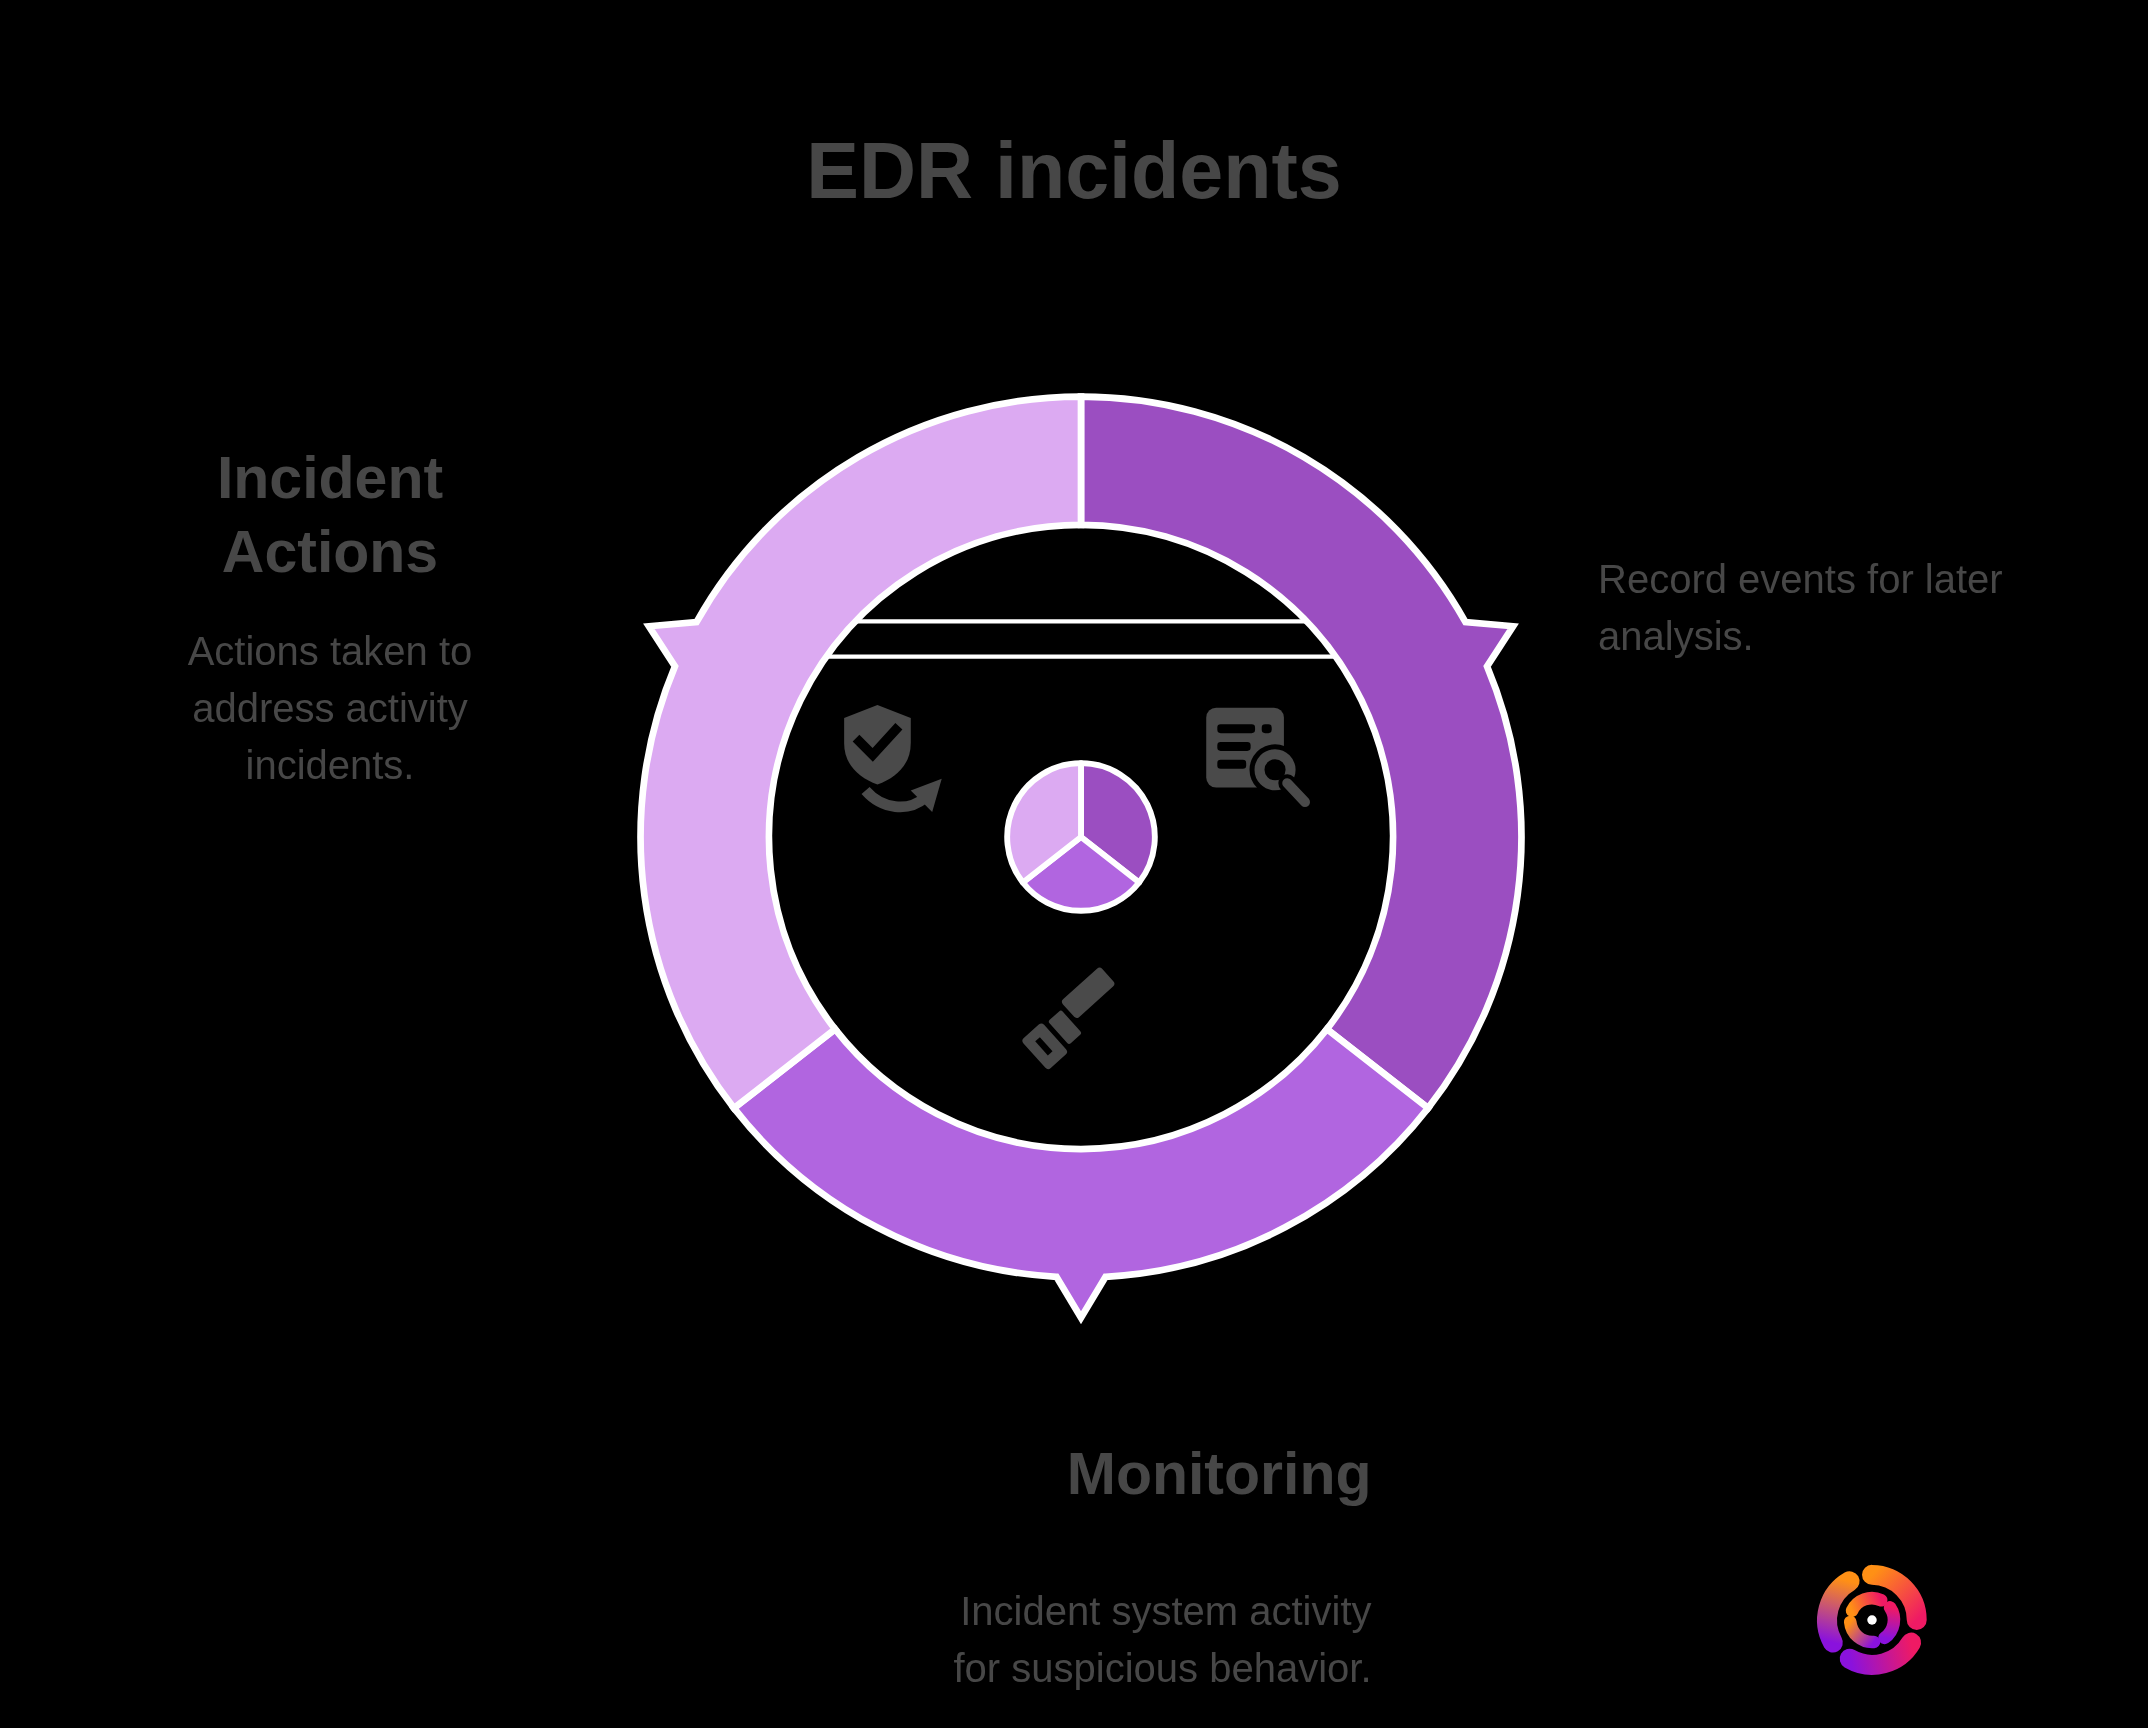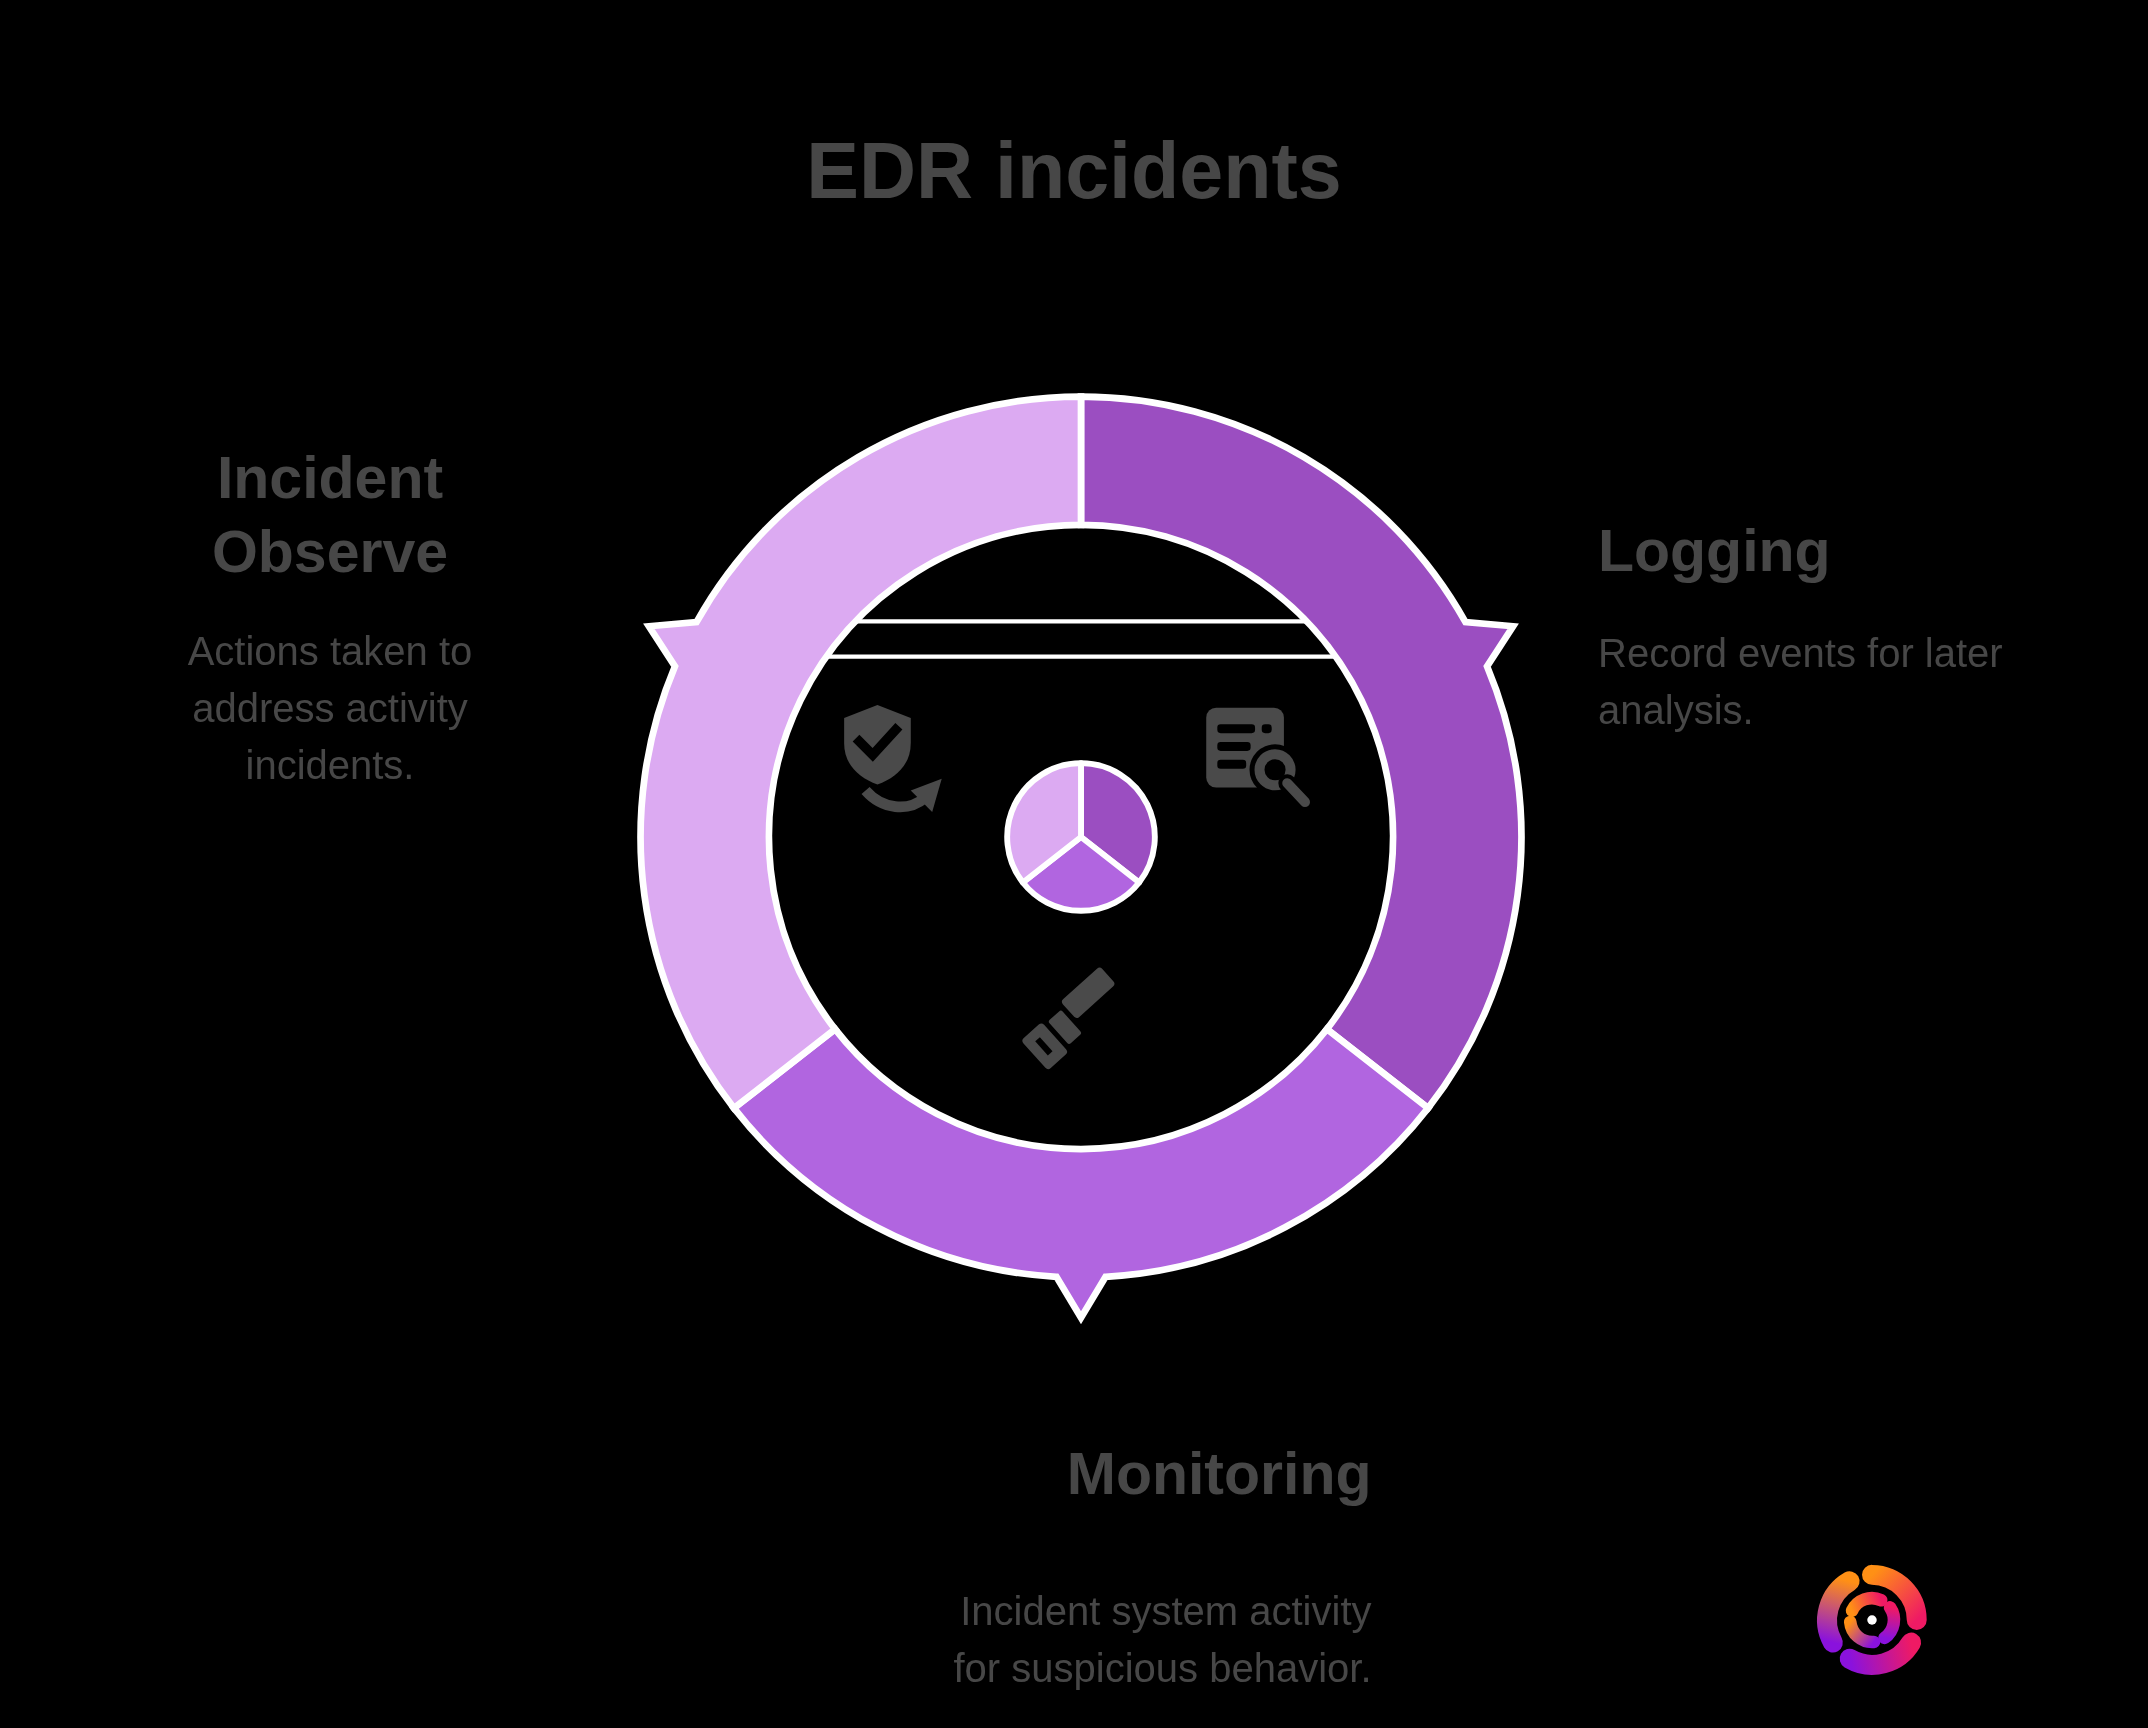--- a/index.html
+++ b/index.html
@@ -74,31 +74,30 @@
       <rect x="4" y="37" width="22" height="32" rx="3" fill="var(--icon-color)"></rect>
       <rect x="12" y="45" width="5" height="15" fill="#000"></rect>
       <rect x="30" y="40" width="14" height="25" rx="2" fill="var(--icon-color)"></rect>
       <rect x="48" y="35" width="42" height="19" rx="3" fill="var(--icon-color)"></rect>
     </g>
   </svg>
 
   <div class="label-block block-incident">
     <div class="heading">
       <div>Incident</div>
-      <div>Observe</div>
+      <div>Actions</div>
     </div>
     <div class="desc">
       <div>Actions taken to</div>
       <div>address activity</div>
       <div>incidents.</div>
     </div>
   </div>
 
   <div class="label-block block-logging">
-    <div class="heading">Logging</div>
     <div class="desc">
       <div>Record events for later</div>
       <div>analysis.</div>
     </div>
   </div>
 
   <div class="label-block block-monitoring">
     <div class="heading">Monitoring</div>
     <div class="desc">
       <div>Incident system activity</div>

